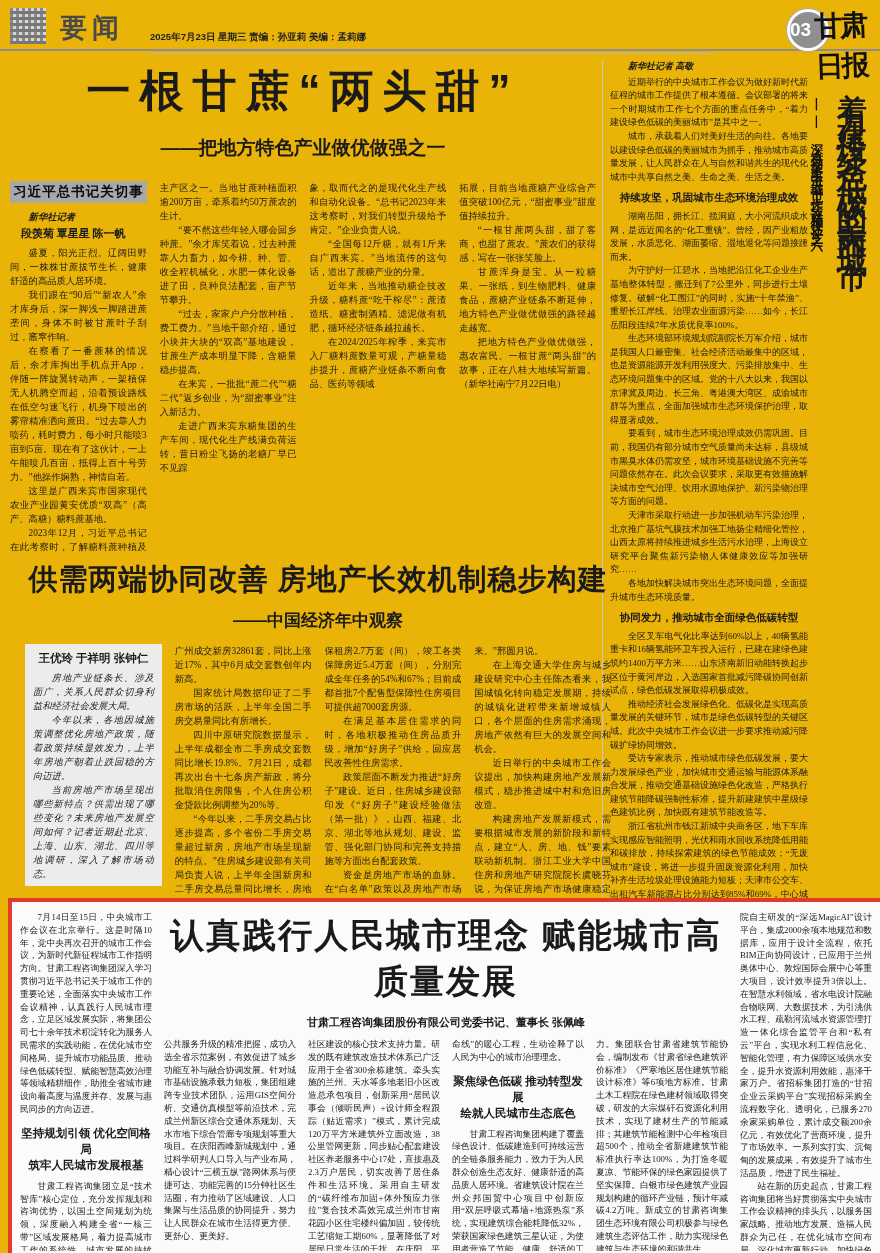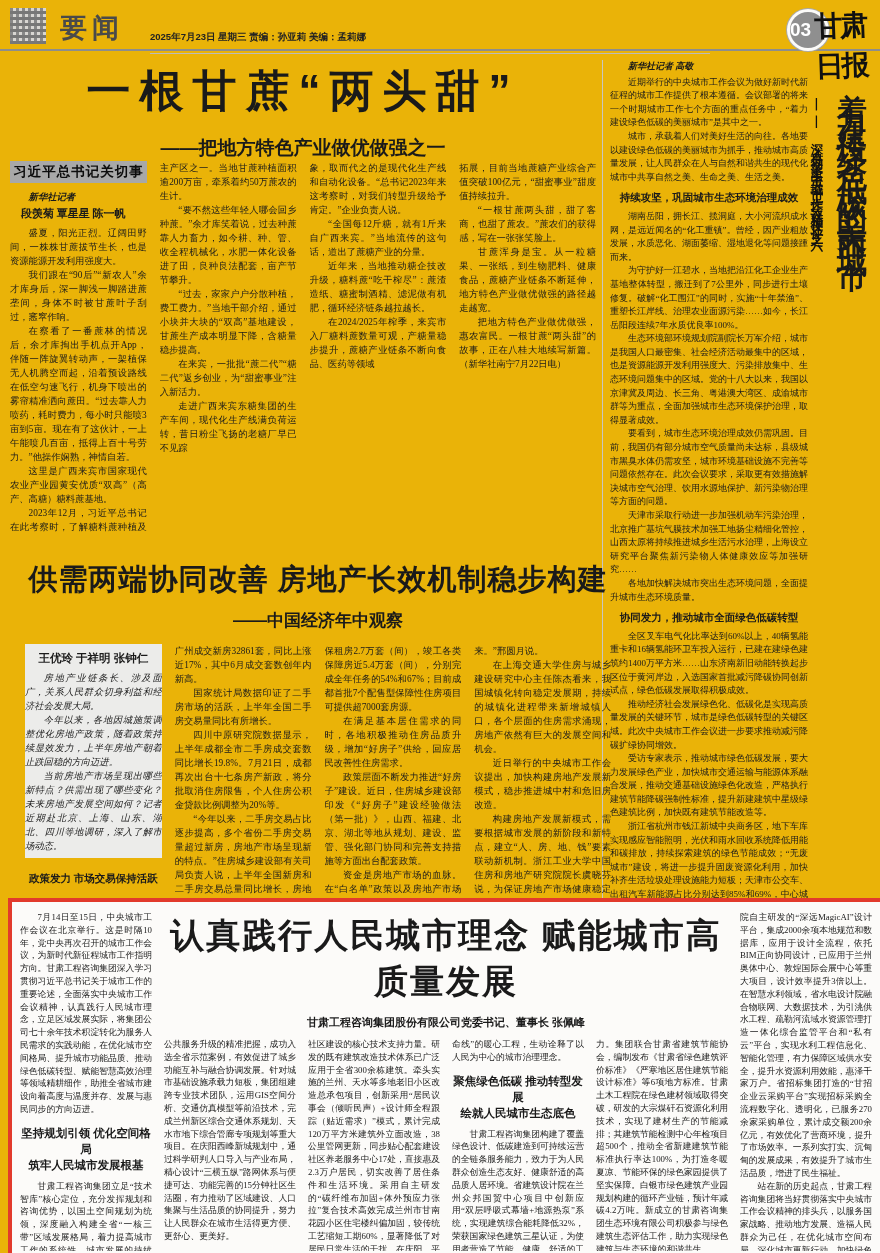--- a/index.html
+++ b/index.html
@@ -34,42 +34,42 @@
   .blk-h2{font-family:"Liberation Sans",sans-serif;font-weight:bold;text-align:center;
          text-indent:0;font-size:11.5px;line-height:16px;margin:9px 0 7px;white-space:pre-line;}
   .blk-by{font-weight:bold;font-style:italic;text-indent:2em;margin:2px 0;}
   .blk-au{font-weight:bold;text-indent:1em;margin:0 0 6px;font-size:11px;}
   
   #art-sugar{position:absolute;left:10px;top:58px;width:586px;height:494px;}
   #sugar-headline{font-family:"Liberation Sans",sans-serif;font-size:44px;font-weight:bold;
       text-align:center;letter-spacing:9px;margin-top:4px;}
   #sugar-sub{font-family:"Liberation Sans",sans-serif;font-size:19px;font-weight:bold;
       text-align:center;margin-top:14px;}
-  #sugar-cols{margin-top:0;height:372px;}
+  #sugar-cols{margin-top:20px;height:372px;}
   #xi-box{background:#a8a8a8;color:#0d0d0d;font-family:"Liberation Sans",sans-serif;
       font-weight:bold;font-size:13.5px;text-align:center;padding:4px 0;margin-bottom:7px;
       letter-spacing:1px;}
   
   #art-green{position:absolute;left:610px;top:58px;width:262px;height:862px;display:flex;}
   #green-text{width:198px;height:100%;overflow:hidden;font-size:9px;line-height:13.6px;
       text-align:justify;}
   #green-title-wrap{flex:1;display:flex;flex-direction:row;justify-content:flex-end;}
   #green-vtitle{writing-mode:vertical-rl;font-family:"Liberation Sans",sans-serif;
       font-size:30px;font-weight:bold;letter-spacing:14px;margin-left:6px;padding-top:10px;}
   #green-vsub{writing-mode:vertical-rl;font-family:"Liberation Sans",sans-serif;
       font-size:12.5px;font-weight:bold;letter-spacing:5px;padding-top:40px;color:#111;}
   #vert-divider{position:absolute;left:602px;top:60px;width:1px;height:858px;background:#c9c6c0;}
   
   #art-house{position:absolute;left:25px;top:560px;width:586px;height:332px;}
   #house-headline{font-family:"Liberation Sans",sans-serif;font-size:29px;font-weight:bold;
       text-align:center;letter-spacing:1px;}
   #house-sub{font-family:"Liberation Sans",sans-serif;font-size:17px;font-weight:bold;
       text-align:center;margin-top:9px;}
   #house-cols{margin-top:12px;height:258px;}
-  #intro-box{background:#ececE8;background:#ececea;padding:7px 0 5px;margin-bottom:13px;}
+  #intro-box{background:#ececE8;background:#ececea;padding:7px 8px 5px;margin-bottom:13px;}
   #intro-names{font-family:"Liberation Sans",sans-serif;font-weight:bold;font-size:11.5px;
       text-align:center;margin-bottom:6px;}
   #intro-box .blk-p{font-style:italic;}
   
   #art-gansu{position:absolute;left:8px;top:898px;width:852px;height:340px;
       border:4px solid #e23a2c;padding:9px 8px 6px;background:#fcfbf9;
       display:grid;grid-template-columns:repeat(6,1fr);grid-template-rows:auto 1fr;gap:4px 12px;}
   #gansu-head{grid-column:2/6;grid-row:1;text-align:center;padding-top:2px;}
   #gansu-headline{font-family:"Liberation Sans",sans-serif;font-size:34px;font-weight:bold;
       letter-spacing:2px;}
@@ -96,21 +96,21 @@
 
   <div id="art-sugar">
     <div id="sugar-headline">一根甘蔗“两头甜”</div>
     <div id="sugar-sub">——把地方特色产业做优做强之一</div>
     <div id="sugar-cols" class="cols">
       <div class="col">
         <div id="xi-box">习近平总书记关切事</div>
         <div>
             <div class="blk-by">新华社记者</div>
             <div class="blk-au">段羡菊 覃星星 陈一帆</div>
-            <div class="blk-p">盛夏，阳光正烈。辽阔田野间，一株株甘蔗拔节生长，也是资源能源开发利用强度大。</div>
+            <div class="blk-p">盛夏，阳光正烈。辽阔田野间，一株株甘蔗拔节生长，健康舒适的高品质人居环境。</div>
             <div class="blk-p">我们跟在“90后”“新农人”余才库身后，深一脚浅一脚踏进蔗垄间，身体不时被甘蔗叶子刮过，窸窣作响。</div>
             <div class="blk-p">在察看了一番蔗林的情况后，余才库掏出手机点开App，伴随一阵旋翼转动声，一架植保无人机腾空而起，沿着预设路线在低空匀速飞行，机身下喷出的雾帘精准洒向蔗田。“过去靠人力喷药，耗时费力，每小时只能喷3亩到5亩。现在有了这伙计，一上午能喷几百亩，抵得上百十号劳力。”他操作娴熟，神情自若。</div>
             <div class="blk-p">这里是广西来宾市国家现代农业产业园黄安优质“双高”（高产、高糖）糖料蔗基地。</div>
             <div class="blk-p">2023年12月，习近平总书记在此考察时，了解糖料蔗种植及产业发展情况。余才库所在的来宾市，是广西甘蔗</div>
           </div>
       </div>
       <div class="col">
           <div class="blk-cont">主产区之一。当地甘蔗种植面积逾200万亩，牵系着约50万蔗农的生计。</div>
           <div class="blk-p">“要不然这些年轻人哪会回乡种蔗。”余才库笑着说，过去种蔗靠人力畜力，如今耕、种、管、收全程机械化，水肥一体化设备进了田，良种良法配套，亩产节节攀升。</div>
           <div class="blk-p">“过去，家家户户分散种植，费工费力。”当地干部介绍，通过小块并大块的“双高”基地建设，甘蔗生产成本明显下降，含糖量稳步提高。</div>

